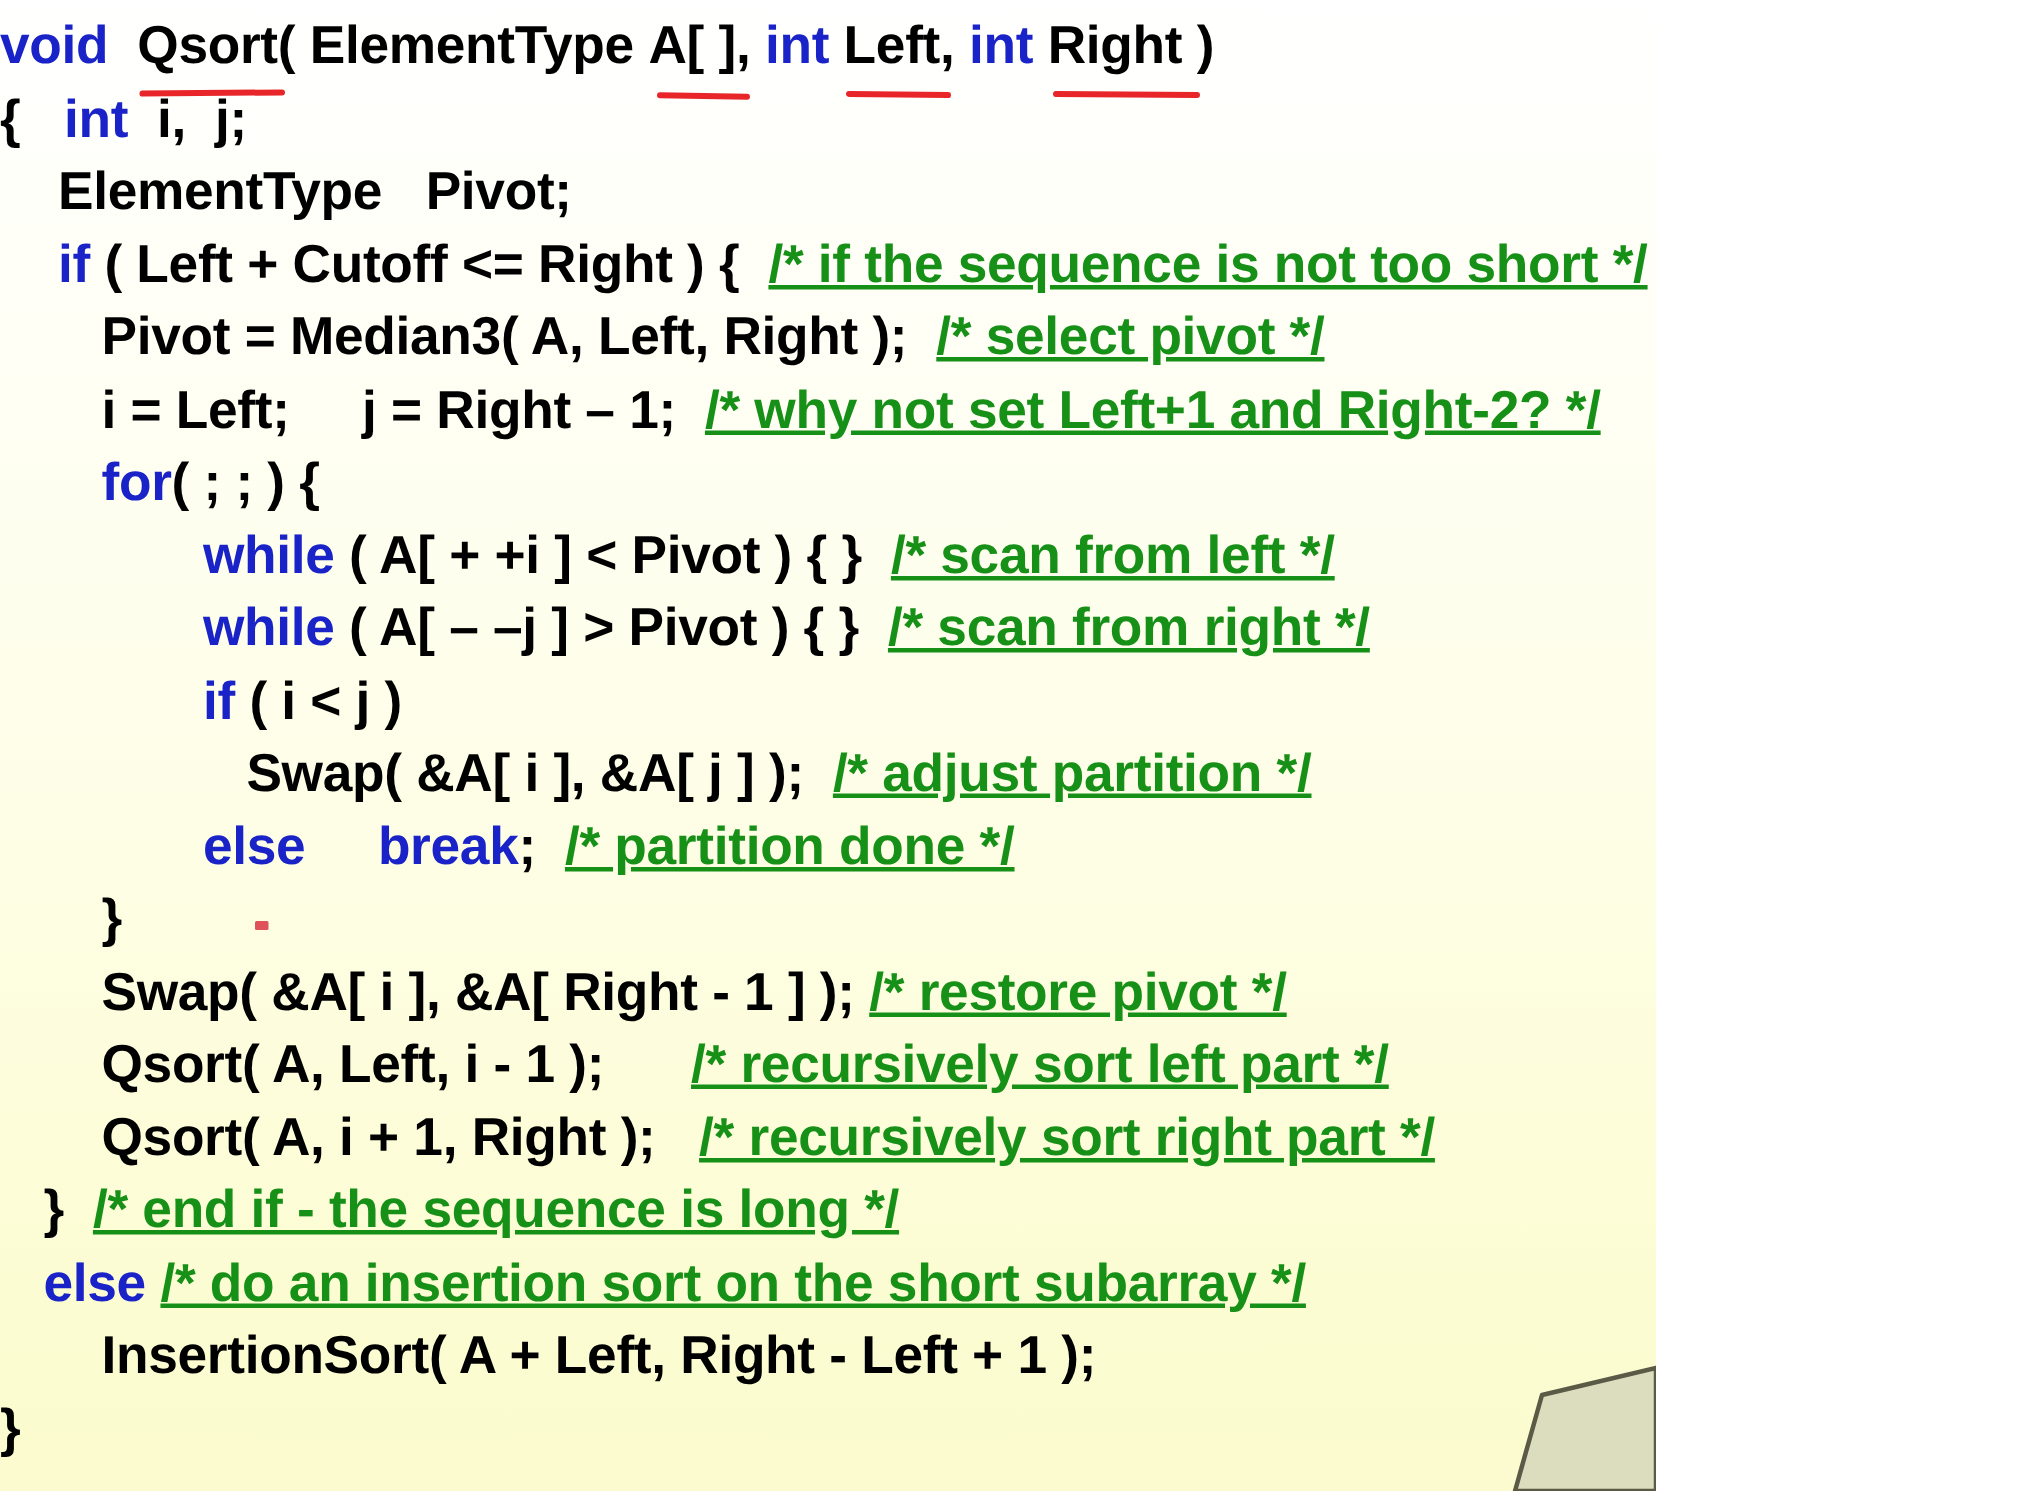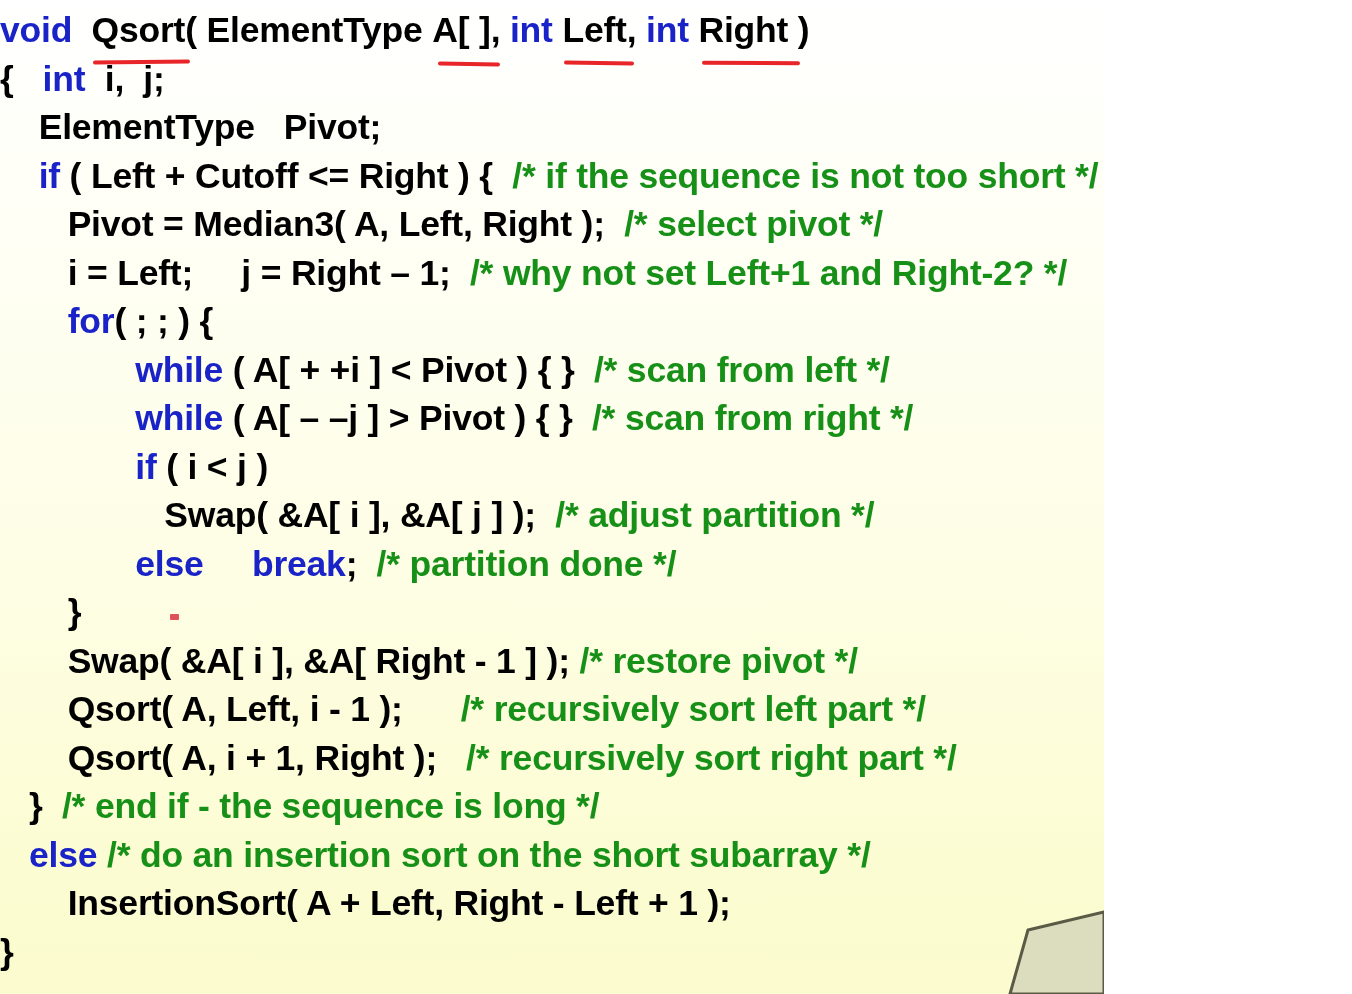--- a/index.html
+++ b/index.html
@@ -33,21 +33,21 @@
     line-height: 48.5px;
     letter-spacing: -0.2px;
     white-space: pre;
     color: #000000;
   }
   .line {
     height: 48.5px;
     white-space: pre;
   }
   .kw  { color: #1a23c8; }
-  .cm  { color: #179018; font-style: normal; }
+  .cm  { color: #179018; font-style: normal; text-decoration: underline; }
   .id  { color: #000000; }
   
   .ul {
     position: relative;
     display: inline-block;
   }
   .ul::after {
     content: "";
     position: absolute;
     left: 1px;

